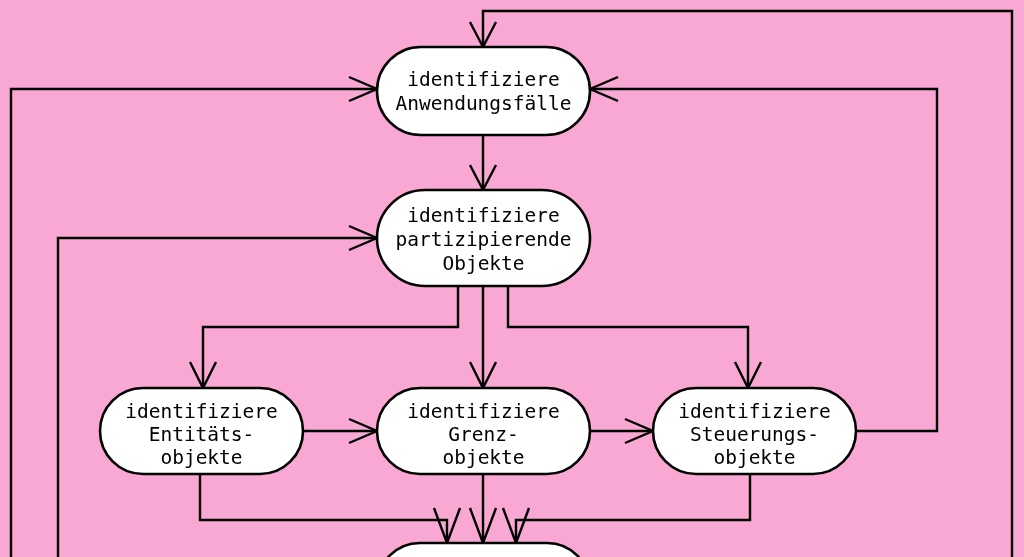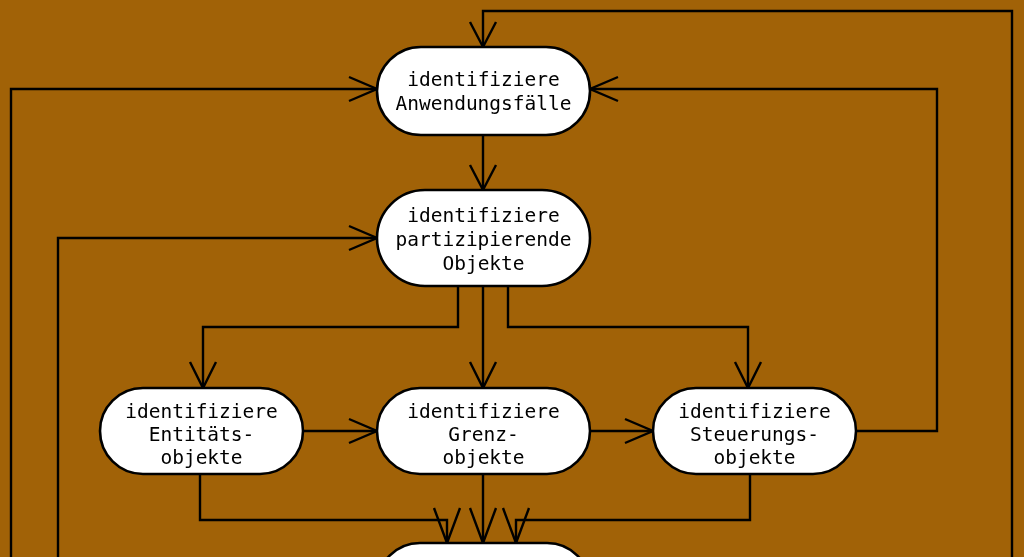--- a/index.html
+++ b/index.html
@@ -4,21 +4,21 @@
 <style>
   html, body {
     margin: 0;
     padding: 0;
     background: #ffffff;
   }
   #canvas {
     position: relative;
     width: 1024px;
     height: 557px;
-    background: #a16207;
+    background: #f9a8d4;
     overflow: hidden;
     font-family: "DejaVu Sans Mono", monospace;
   }
   #diagram {
     position: absolute;
     top: 0;
     left: 0;
     width: 1024px;
     height: 557px;
   }

